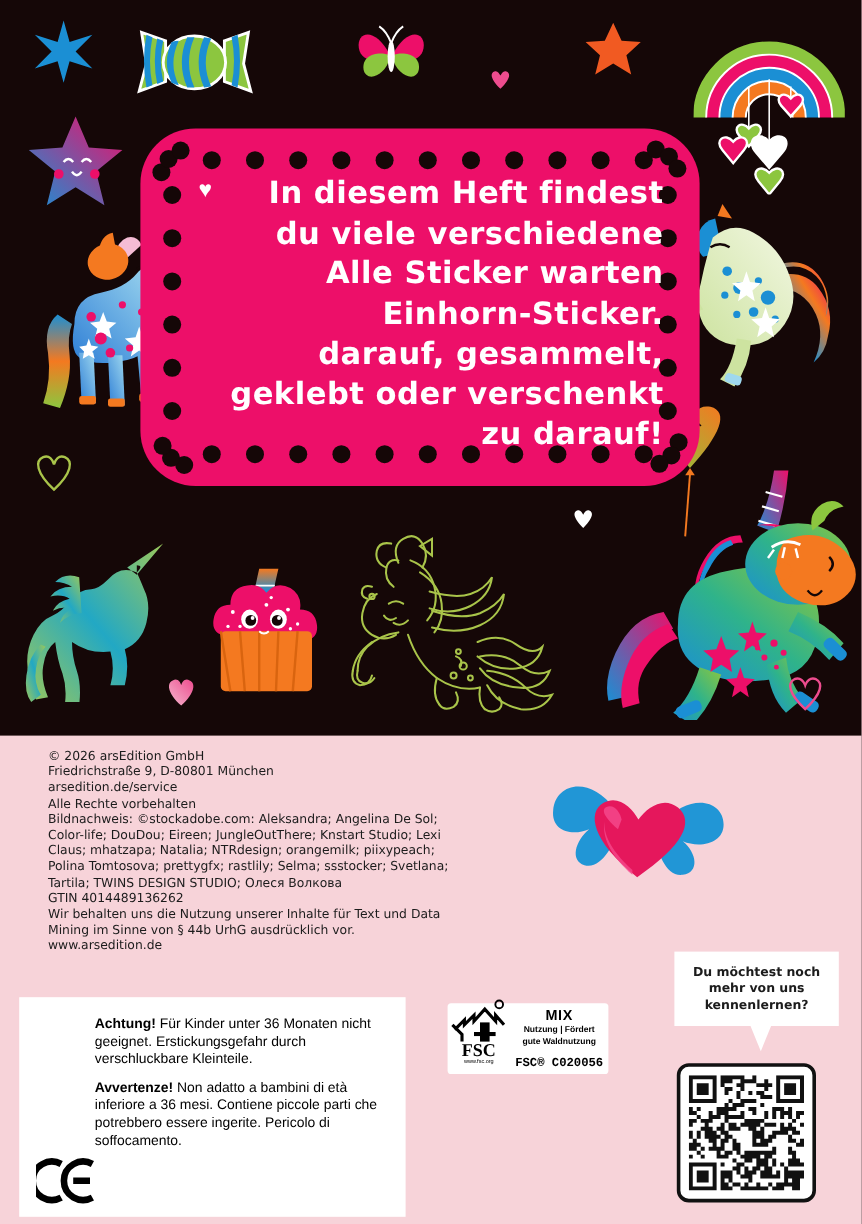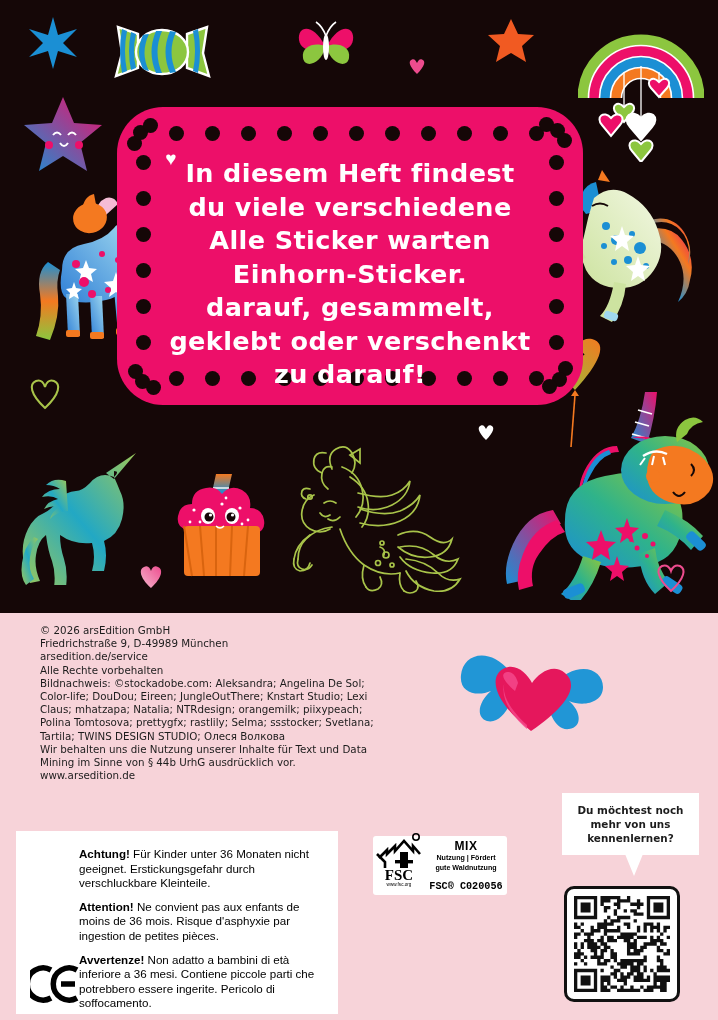--- a/index.html
+++ b/index.html
@@ -26,22 +26,22 @@
   .bubble-dots { position:absolute; inset:0; }
   .bubble-dots i {
     position:absolute; width:15px; height:15px; border-radius:50%;
     background:#150707; display:block;
   }
   .bubble-heart {
     position:absolute; left:46px; top:44px; width:16px; height:15px;
     color:#ffffff; font-size:19px; line-height:15px; text-align:center;
   }
   .bubble-text {
-    position:absolute; left:30px; top:50px; width:406px;
-    text-align:center; color:#fff;
+    position:absolute; left:30px; top:38px; width:406px;
+    text-align:right; color:#fff;
     font-family:"DejaVu Sans", sans-serif;
     font-weight:bold; font-size:25.5px; line-height:33.5px;
     letter-spacing:0.4px;
   }
 
   
   .deco { position:absolute; }
 
   
   .credits {
@@ -540,24 +540,25 @@
           <div>Einhorn-Sticker.</div>
           <div>darauf, gesammelt,</div>
           <div>geklebt oder verschenkt</div>
           <div>zu darauf!</div>
         </div>
     </div>
   </div>
 
   <div class="credits">
     <p>© 2026 arsEdition GmbH</p>
-    <p>Friedrichstraße 9, D-49989 München</p>
+    <p>Friedrichstraße 9, D-80801 München</p>
     <p>arsedition.de/service</p>
     <p>Alle Rechte vorbehalten</p>
     <p>Bildnachweis: ©stockadobe.com: Aleksandra; Angelina De Sol; Color-life; DouDou; Eireen; JungleOutThere; Knstart Studio; Lexi Claus; mhatzapa; Natalia; NTRdesign; orangemilk; piixypeach; Polina Tomtosova; prettygfx; rastlily; Selma; ssstocker; Svetlana; Tartila; TWINS DESIGN STUDIO; Олеся Волкова</p>
+    <p>GTIN 4014489136262</p>
     <p>Wir behalten uns die Nutzung unserer Inhalte für Text und Data Mining im Sinne von § 44b UrhG ausdrücklich vor.</p>
     <p>www.arsedition.de</p>
   </div>
 
   <svg class="winged" viewBox="0 0 150 95">
     <path d="M58 30 C36 0 8 8 6 30 C4 48 22 52 36 46 C24 56 20 72 32 76 C46 80 58 58 60 44 Z" fill="#2196d6"></path>
     <path d="M96 42 C120 14 148 22 148 42 C148 58 128 62 114 56 C126 66 128 82 114 84
              C100 86 92 64 92 52 Z" fill="#2196d6"></path>
     <path d="M76 86 C38 56 34 32 48 24 C60 17 72 28 77 38 C84 28 98 18 110 28
              C124 40 114 60 76 86 Z" fill="#e5175c"></path>
@@ -567,23 +568,20 @@
 
   <div class="warnbox">
     <svg class="ce" viewBox="0 0 50 40">
       <path d="M21 6 A16 16 0 1 0 21 34" fill="none" stroke="#000" stroke-width="5.5"></path>
       <path d="M47 6 A16 16 0 1 0 47 34" fill="none" stroke="#000" stroke-width="5.5"></path>
       <line x1="31" y1="20" x2="45" y2="20" stroke="#000" stroke-width="5.5"></line>
     </svg>
     <div class="warn-text">
       <p>
         <b>Achtung!</b><span> Für Kinder unter 36 Monaten nicht geeignet. Erstickungsgefahr durch verschluckbare Kleinteile.</span>
-      </p>
-      <p>
-        <b>Attention!</b><span> Ne convient pas aux enfants de moins de 36 mois. Risque d'asphyxie par ingestion de petites pièces.</span>
       </p>
       <p>
         <b>Avvertenze!</b><span> Non adatto a bambini di età inferiore a 36 mesi. Contiene piccole parti che potrebbero essere ingerite. Pericolo di soffocamento.</span>
       </p>
     </div>
   </div>
 
   <div class="fsc">
     <div class="fsc-logo">
       <svg width="52" height="59" viewBox="0 0 52 59">

